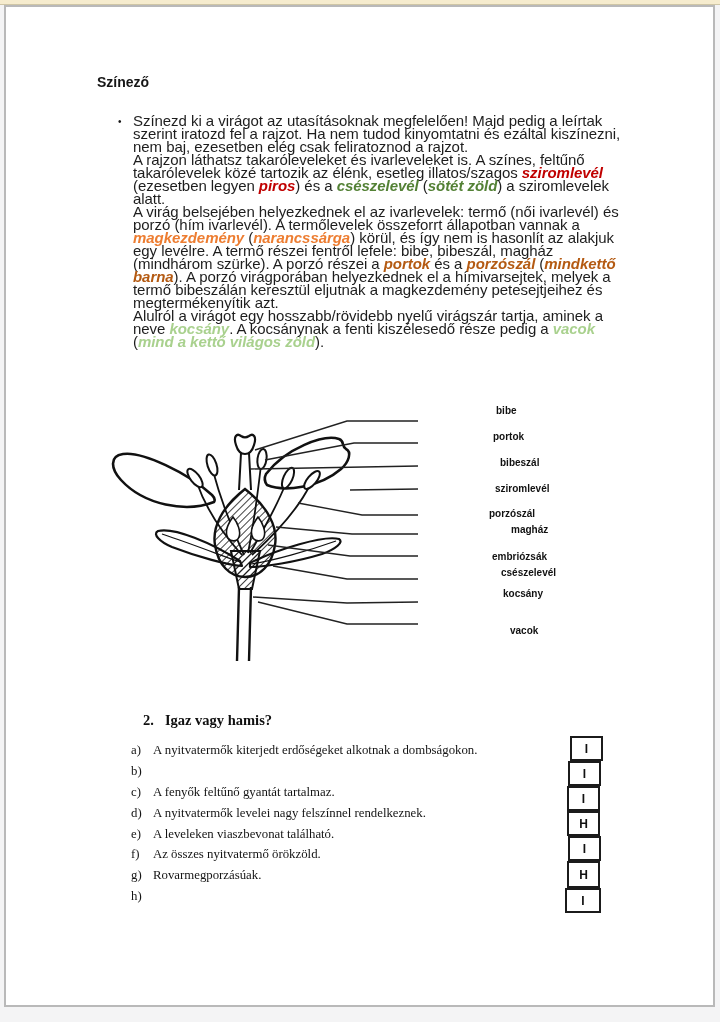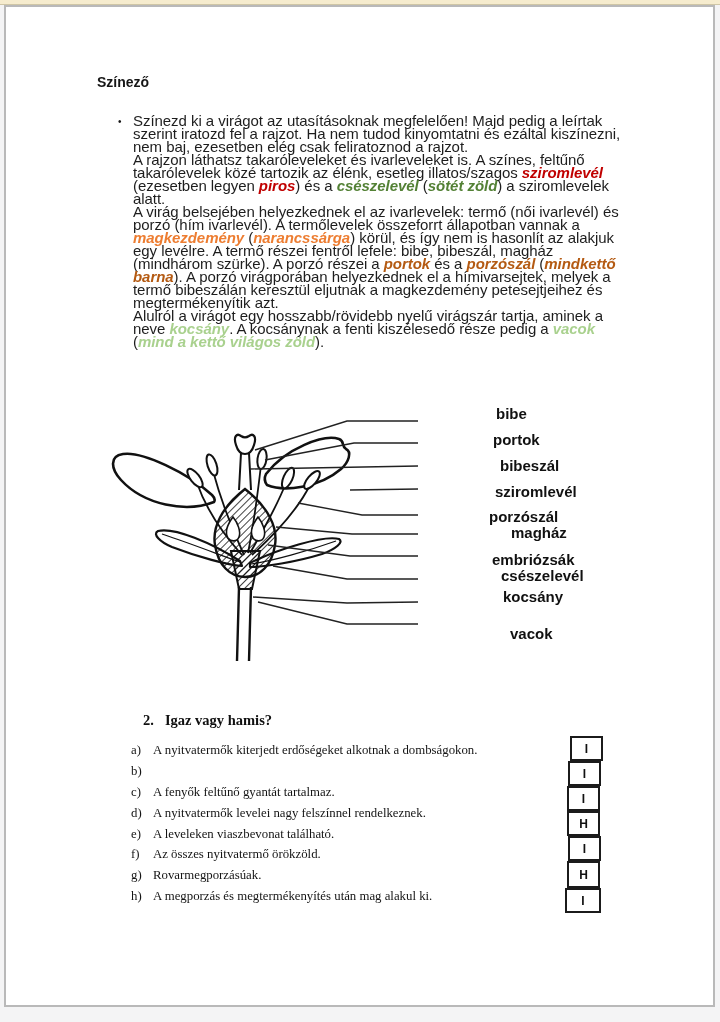--- a/index.html
+++ b/index.html
@@ -18,21 +18,21 @@
   .intro{position:absolute;left:133px;top:114px;width:503px;font-size:15px;line-height:13px;color:#1d1d1d;letter-spacing:-0.05px;}
   .intro p{margin:0;}
   .seg-plain{}
   .seg-red{color:var(--c-red);font-weight:bold;font-style:italic;}
   .seg-green{color:var(--c-green);font-weight:bold;font-style:italic;}
   .seg-orange{color:var(--c-orange);font-weight:bold;font-style:italic;text-align:right;}
   .seg-brown{color:var(--c-brown);font-weight:bold;font-style:italic;}
   .seg-lightgreen{color:var(--c-lightgreen);font-weight:bold;font-style:italic;}
 
   .flower-svg{position:absolute;left:100px;top:393px;}
-  .flower-label{position:absolute;font-size:15px;font-weight:bold;color:#111;white-space:nowrap;}
+  .flower-label{position:absolute;font-size:10px;font-weight:bold;color:#111;white-space:nowrap;}
 
   .quiz-header{position:absolute;left:95px;top:712px;font-family:"Liberation Serif",serif;font-weight:bold;font-size:14.5px;color:#101010;margin-left:48px;}
   .quiz-header .q-number{margin-right:11px;}
   .quiz-items{position:absolute;left:131px;top:740px;font-family:"Liberation Serif",serif;font-size:12.8px;color:#141414;}
   .tf-row{height:20.9px;display:flex;align-items:center;white-space:nowrap;}
   .tf-letter{display:inline-block;width:22px;}
   .answer-col{position:absolute;left:565px;top:736px;}
   .answer-box{
     width:33px;height:25px;background:#fff;border:2px solid #1b1b1b;box-sizing:border-box;
     display:flex;align-items:center;justify-content:center;
@@ -161,21 +161,20 @@
     <div class="tf-row">
       <span class="tf-letter">f)</span>
       <span class="tf-text">Az összes nyitvatermő örökzöld.</span>
     </div>
     <div class="tf-row">
       <span class="tf-letter">g)</span>
       <span class="tf-text">Rovarmegporzásúak.</span>
     </div>
     <div class="tf-row">
       <span class="tf-letter">h)</span>
-      <span class="tf-text">A megporzás és megtermékenyítés után mag alakul ki.</span>
     </div>
   </div>
 
 <div class="answer-col" id="answer-boxes">
     <div class="answer-box box-1">I</div>
     <div class="answer-box box-2">I</div>
     <div class="answer-box box-3">I</div>
     <div class="answer-box box-4">H</div>
     <div class="answer-box box-5">I</div>
     <div class="answer-box box-6">H</div>

